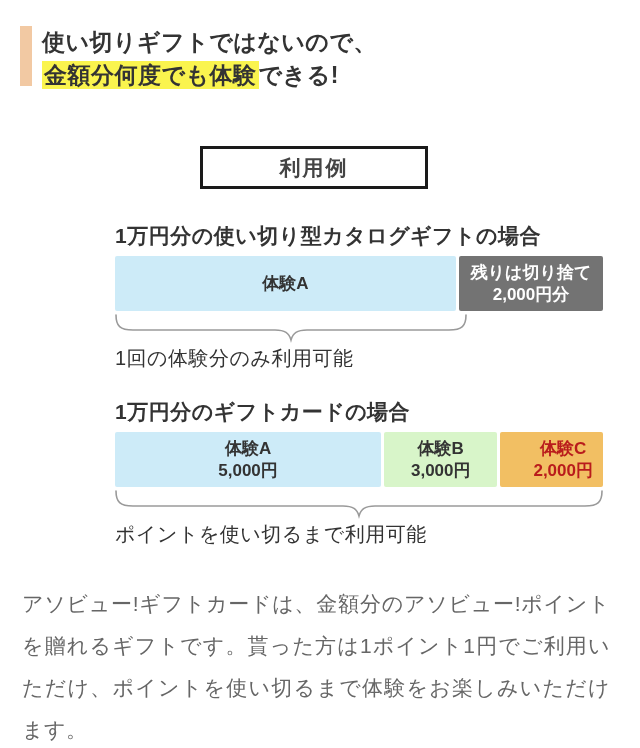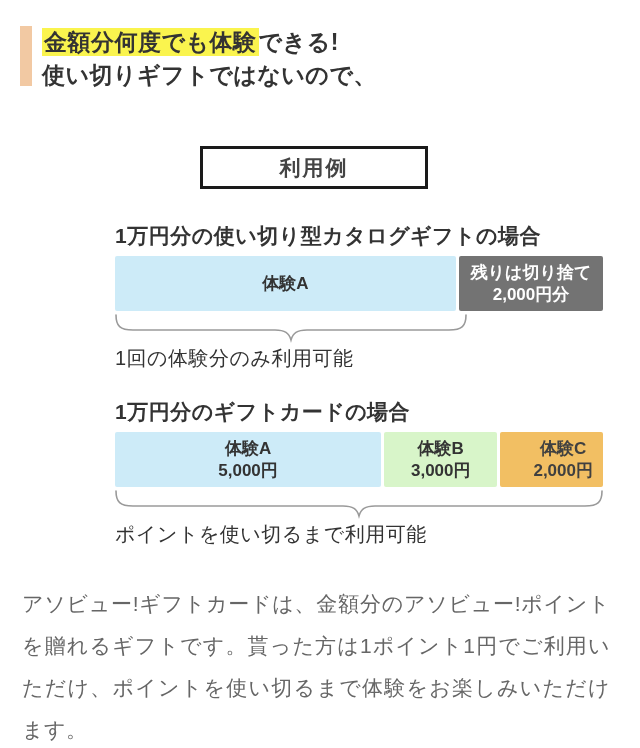--- a/index.html
+++ b/index.html
@@ -113,22 +113,22 @@
   }
 </style>
 </head>
 <body>
 
 <div class="page">
 
   <div class="headline">
     <div class="accent-bar" style="background-color: rgb(242, 201, 163);"></div>
     <div class="headline-text">
+      <div>使い切りギフトではないので、</div>
       <div><span class="hl-mark" style="background-color: rgb(250, 244, 78);">金額分何度でも体験</span><span>できる!</span></div>
-      <div>使い切りギフトではないので、</div>
     </div>
   </div>
 
   <div class="example-box">利用例</div>
 
   <div class="section section-1">
     <div class="section-title">1万円分の使い切り型カタログギフトの場合</div>
     <div class="bar">
       <div class="bar-segment" style="background-color: rgb(205, 235, 248); color: rgb(51, 51, 51); flex-basis: 70.3%;">
         <div>体験A</div>
@@ -150,21 +150,21 @@
     <div class="section-title">1万円分のギフトカードの場合</div>
     <div class="bar">
       <div class="bar-segment" style="background-color: rgb(205, 235, 248); color: rgb(51, 51, 51); flex-basis: 57.5%;">
         <div>体験A</div>
         <div>5,000円</div>
       </div>
       <div class="bar-segment" style="background-color: rgb(216, 245, 201); color: rgb(51, 51, 51); flex-basis: 24.5%;">
         <div>体験B</div>
         <div>3,000円</div>
       </div>
-      <div class="bar-segment" style="background-color: rgb(242, 191, 99); color: #404040; flex-basis: 17.2%; padding-left: 23px;">
+      <div class="bar-segment" style="background-color: rgb(242, 191, 99); color: #b91c1c; flex-basis: 17.2%; padding-left: 23px;">
         <div>体験C</div>
         <div>2,000円</div>
       </div>
     </div>
     <div class="brace-row">
       <svg class="brace-svg" width="488" height="30" viewBox="0 0 488 30">
         <path d="M1,2 C1,13 5,17 18,17 L228,17 C238,17 242,20 244,27 C246,20 250,17 260,17 L470,17 C483,17 487,13 487,2" fill="none" stroke="#9A9A9A" stroke-width="1.6" stroke-linecap="round"></path>
       </svg>
     </div>
     <div class="bar-caption caption-w-full">ポイントを使い切るまで利用可能</div>

